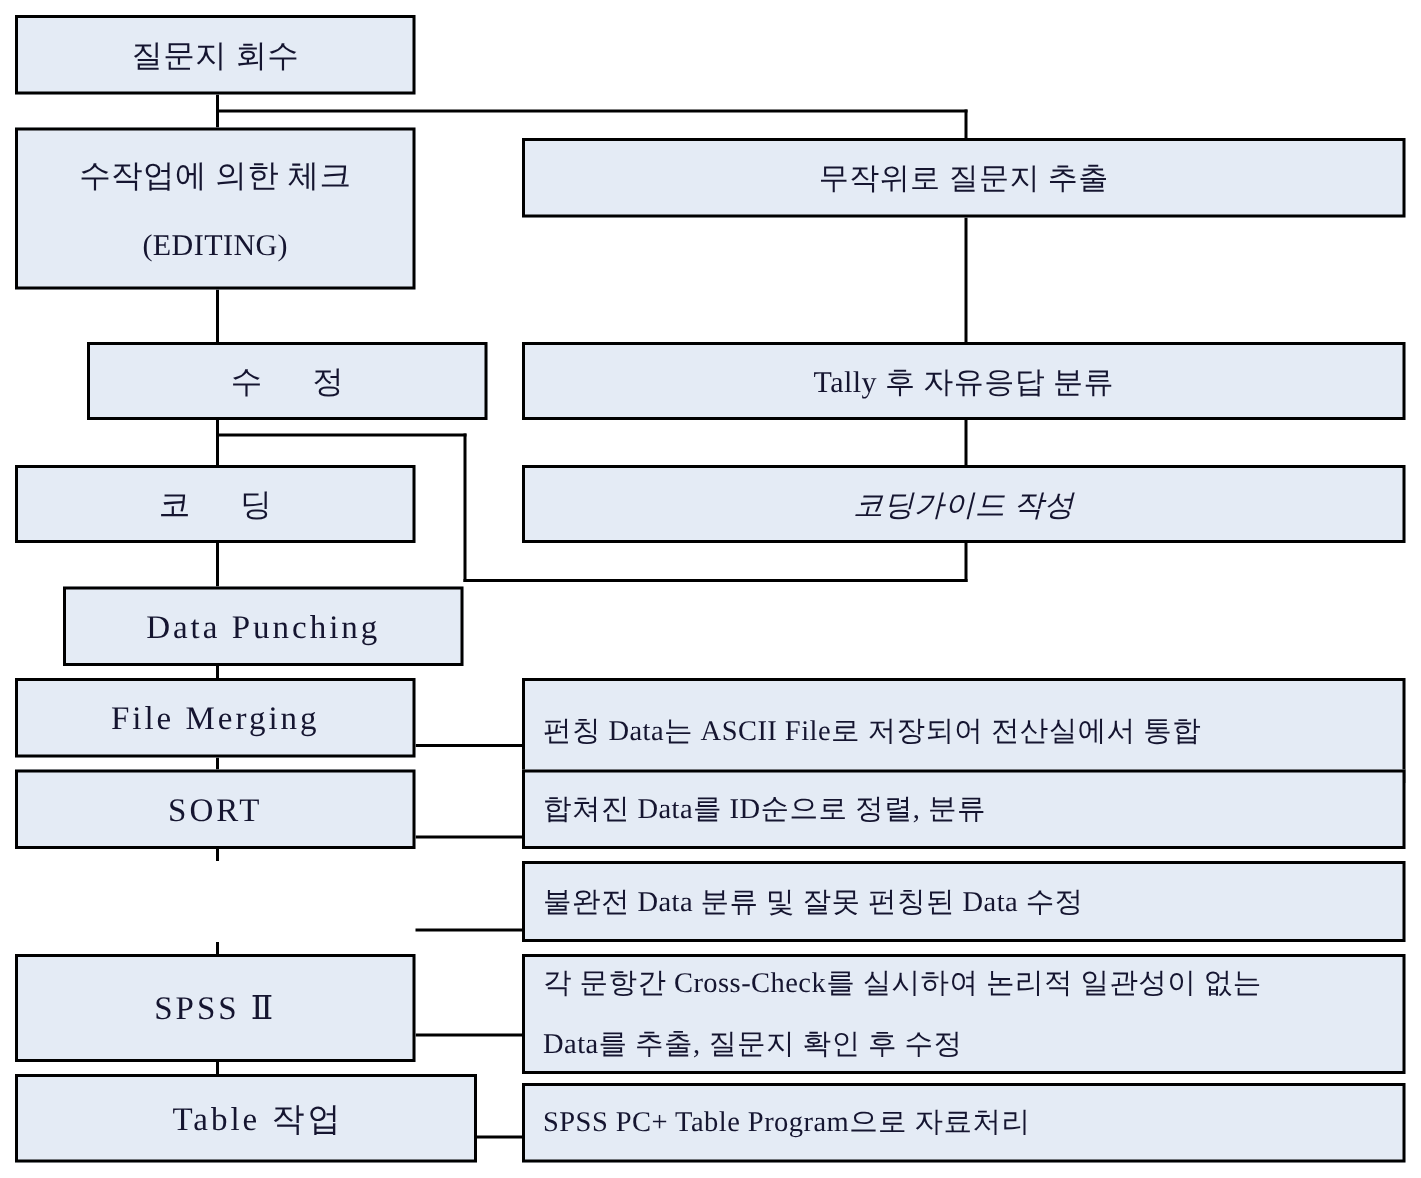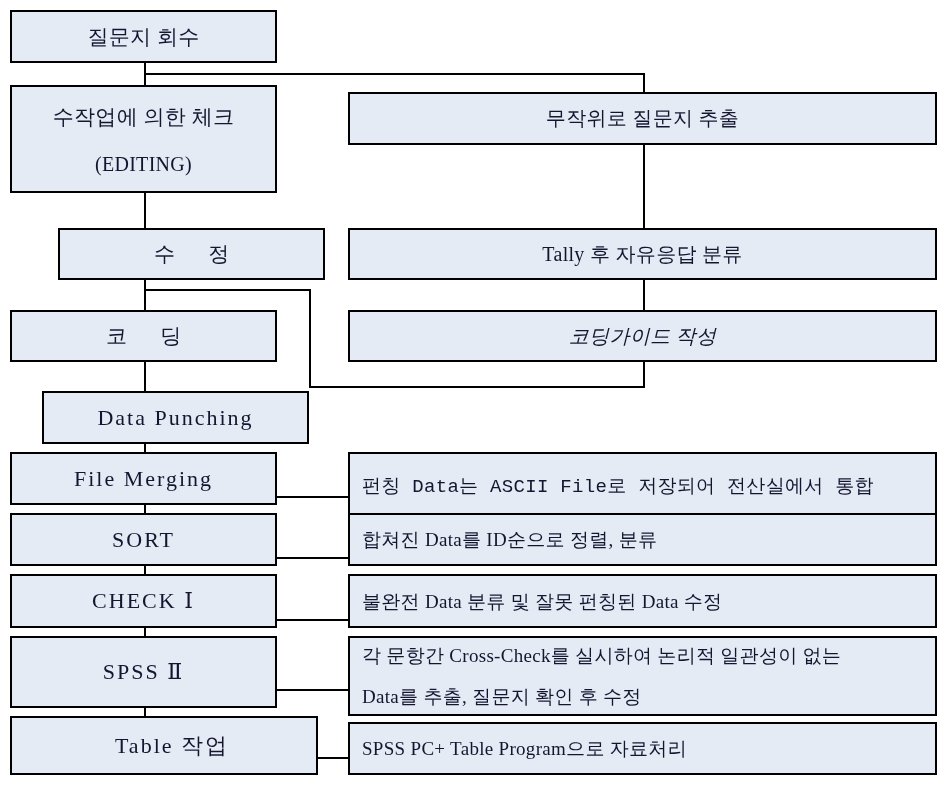--- a/index.html
+++ b/index.html
@@ -120,23 +120,20 @@
   </div>
 
   <div class="node center" style="left:10px; top:452px; width:267px; height:53px;">
     <span class="t-en-lg spaced-en">File Merging</span>
   </div>
 
   <div class="node center" style="left:10px; top:513px; width:267px; height:53px;">
     <span class="t-en-lg spaced-en">SORT</span>
   </div>
 
-  <div class="node center" style="left:10px; top:574px; width:267px; height:54px;">
-    <span class="t-en-lg spaced-en">CHECK Ⅰ</span>
-  </div>
 
   <div class="node center" style="left:10px; top:636px; width:267px; height:72px;">
     <span class="t-en-lg spaced-en">SPSS Ⅱ</span>
   </div>
 
   <div class="node center" style="left:10px; top:716px; width:308px; height:59px;padding-left:16px;">
     <span class="t-en-lg spaced-en">Table 작업</span>
   </div>
 
   <div class="node center" style="left:348px; top:92px; width:589px; height:53px;">
@@ -144,21 +141,21 @@
   </div>
 
   <div class="node center" style="left:348px; top:228px; width:589px; height:52px;">
     <span class="t-kr-md">Tally 후 자유응답 분류</span>
   </div>
 
   <div class="node center" style="left:348px; top:310px; width:589px; height:52px;font-style:italic;">
     <span class="t-kr-md">코딩가이드 작성</span>
   </div>
 
-  <div class="node left" style="left:348px; top:452px; width:589px; height:70px;font-family:Liberation Mono, monospace;">
+  <div class="node left" style="left:348px; top:452px; width:589px; height:70px;">
     <span class="t-detail">펀칭 Data는 ASCII File로 저장되어 전산실에서 통합</span>
   </div>
 
   <div class="node left" style="left:348px; top:513px; width:589px; height:53px;">
     <span class="t-detail">합쳐진 Data를 ID순으로 정렬, 분류</span>
   </div>
 
   <div class="node left" style="left:348px; top:574px; width:589px; height:54px;">
     <span class="t-detail">불완전 Data 분류 및 잘못 펀칭된 Data 수정</span>
   </div>

